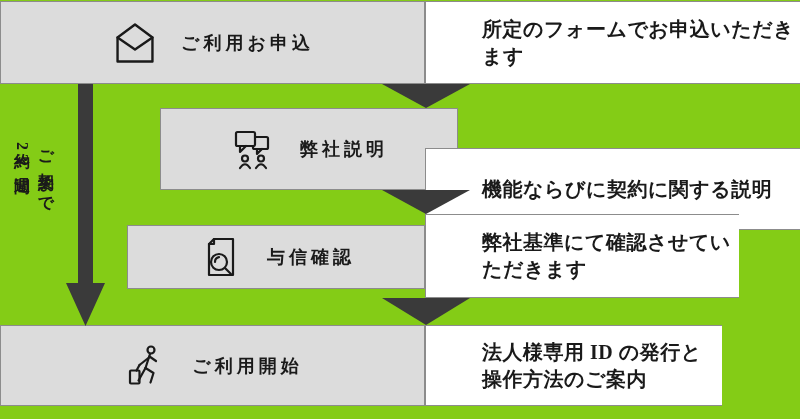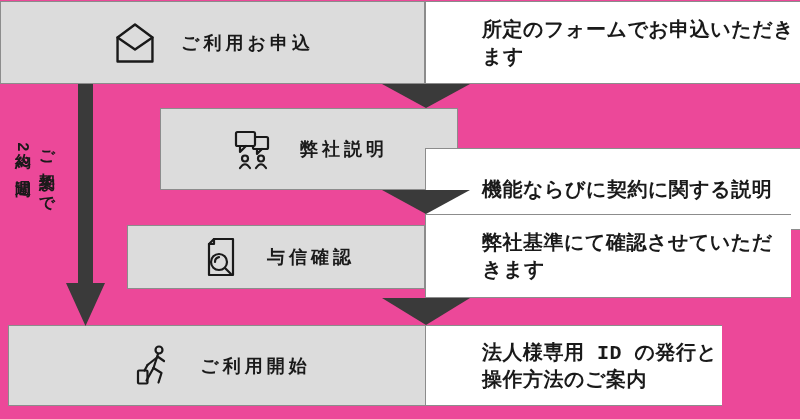--- a/index.html
+++ b/index.html
@@ -1,36 +1,36 @@
 <!DOCTYPE html>
 <html><head>
 <meta charset="utf-8">
 <style>
   html,body{margin:0;padding:0;background:#fff;}
   .canvas{
-    position:relative;width:800px;height:419px;background:#ec4899;overflow:hidden;
-    font-family:Liberation Mono, monospace;color:#1a1a1a;
+    position:relative;width:800px;height:419px;background:#84cc16;overflow:hidden;
+    font-family:Liberation Serif, serif;color:#1a1a1a;
   }
   .box{
     position:absolute;box-sizing:border-box;background:#dcdcdc;border:1px solid #8c8c8c;
     display:flex;align-items:center;justify-content:center;gap:22px;
   }
   .box1{left:0;top:1px;width:425px;height:83px;}
   .box2{left:127px;top:108px;width:298px;height:82px;margin-left:33px;}
   .box3{left:127px;top:225px;width:298px;height:64px;}
-  .box4{left:8px;top:325px;width:425px;height:81px;}
+  .box4{left:0;top:325px;width:425px;height:81px;}
   .desc{
     position:absolute;box-sizing:border-box;background:#ffffff;
     border-top:1px solid #8c8c8c;border-bottom:1px solid #8c8c8c;border-left:1px solid #8c8c8c;
     display:flex;align-items:center;padding-left:56px;
     font-size:20px;font-weight:700;letter-spacing:0.5px;
   }
   .desc1{left:425px;top:1px;width:375px;height:83px;}
   .desc2{left:425px;top:108px;width:375px;height:82px;margin-top:40px;}
-  .desc3{left:425px;top:214px;width:366px;height:84px;}
+  .desc3{left:425px;top:214px;width:314px;height:84px;}
   .desc4{left:425px;top:325px;width:297px;height:81px;justify-content:flex-end;}
   .step-title{font-size:18px;font-weight:700;letter-spacing:4px;white-space:nowrap;}
   .icon{display:inline-flex;width:48px;height:48px;align-items:center;justify-content:center;}
   .icon svg{width:48px;height:48px;}
   .tri{
     position:absolute;left:382px;width:0;height:0;
     border-left:44px solid transparent;border-right:44px solid transparent;
     border-top:24px solid #3a3a3a;
   }
   .tri1{top:84px;}

